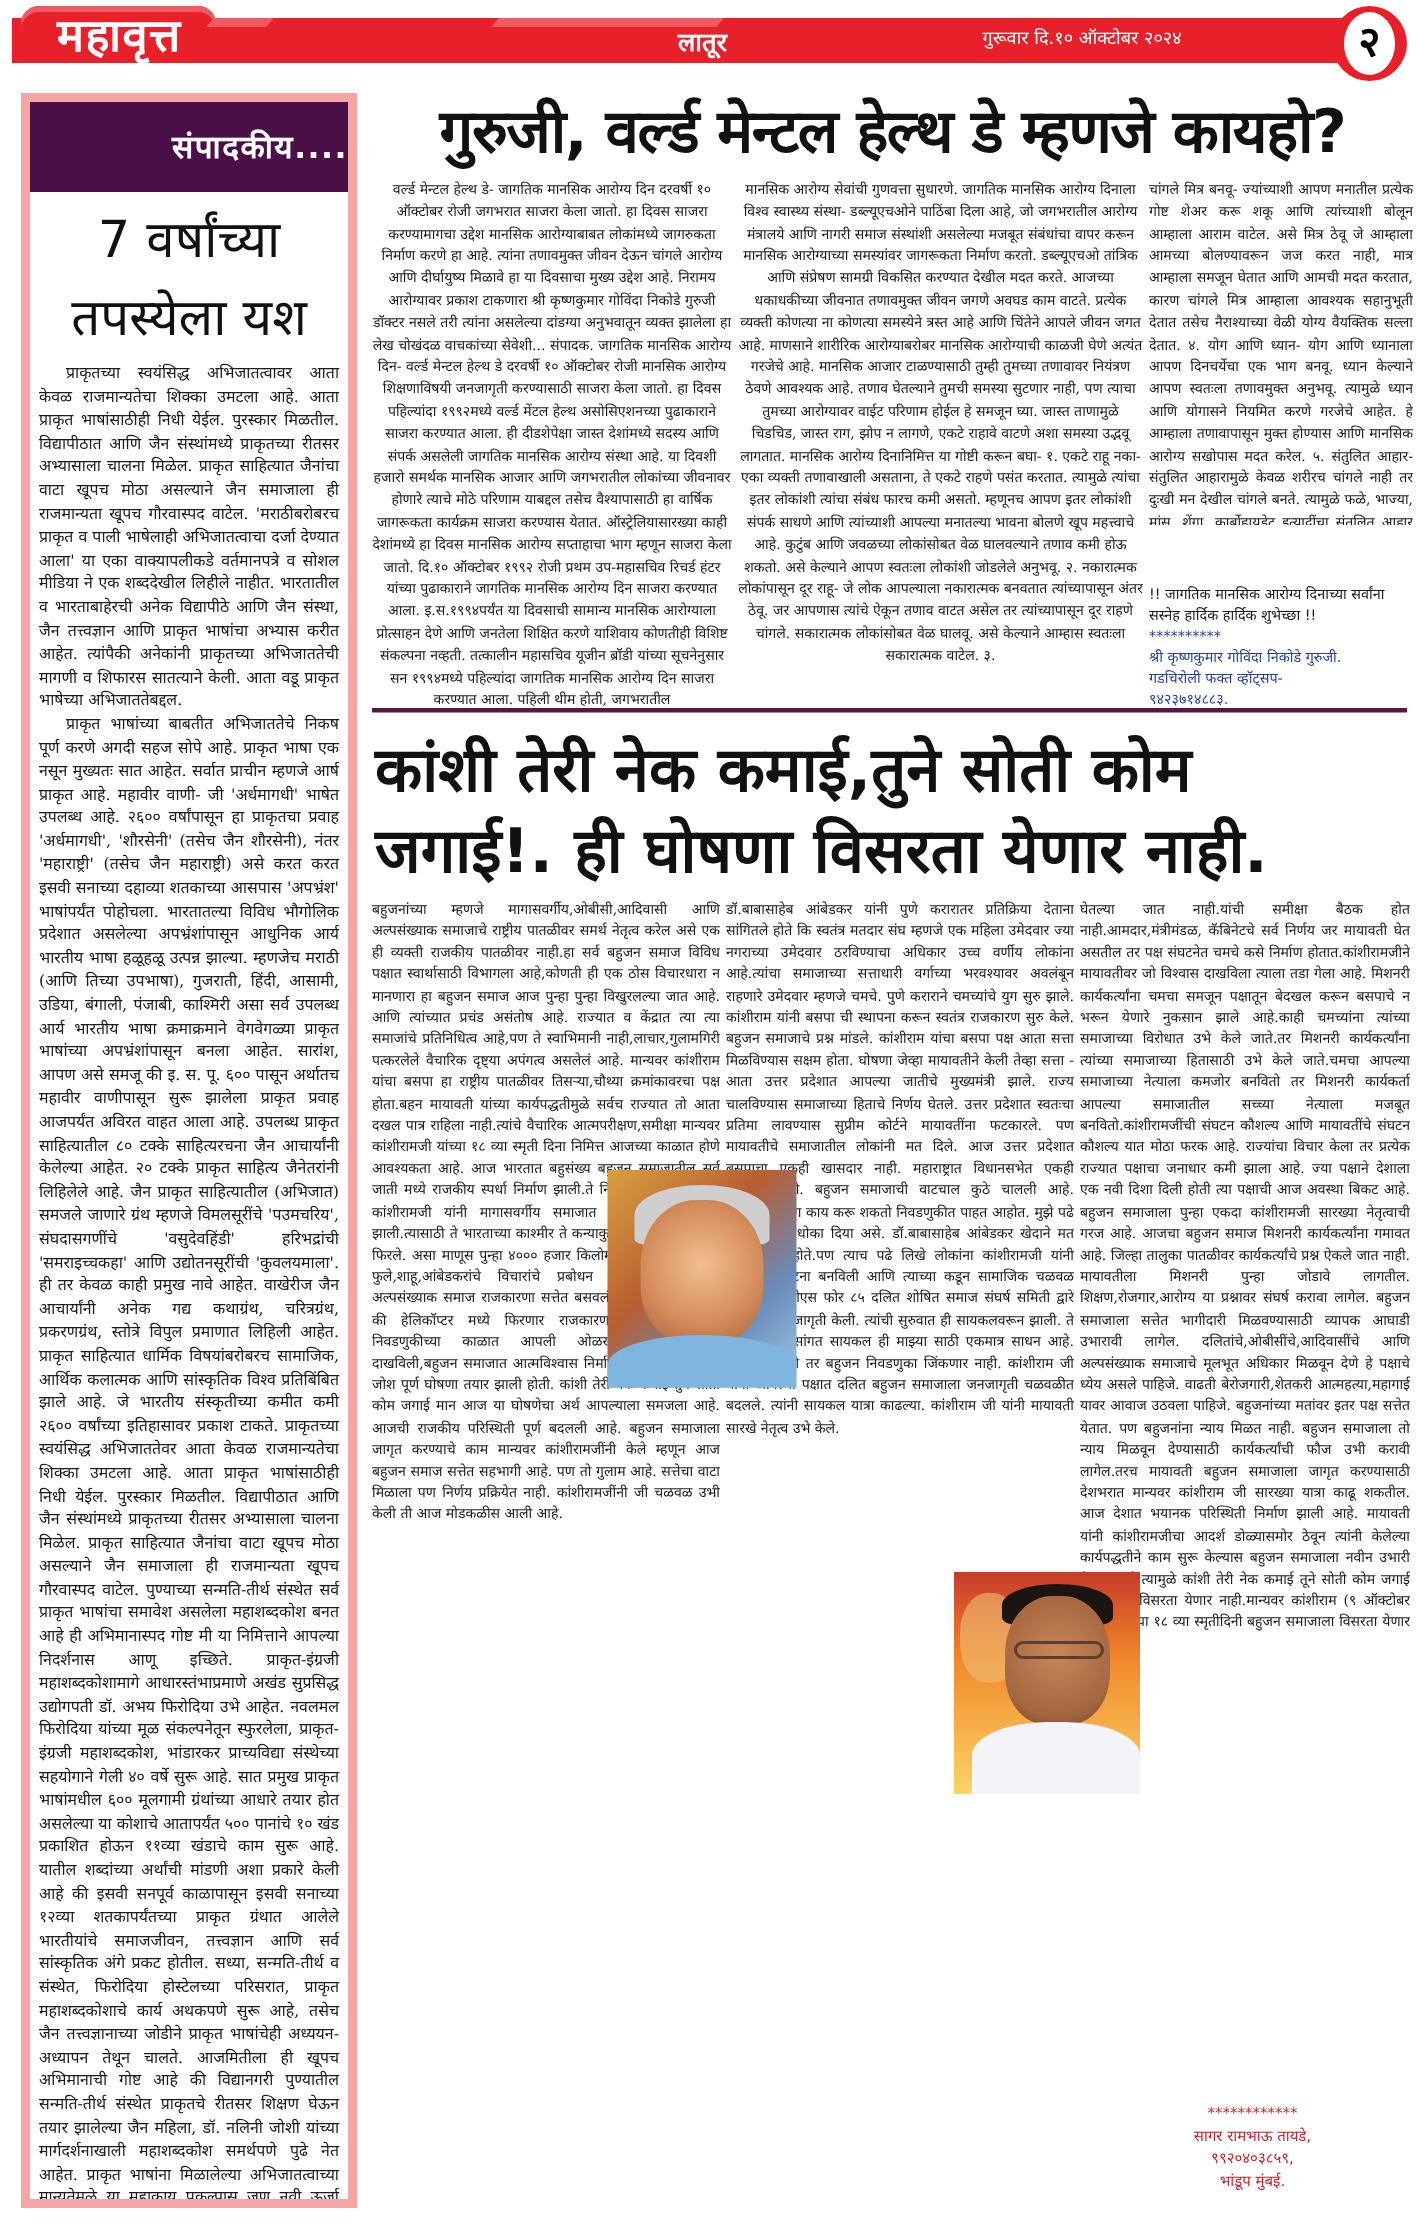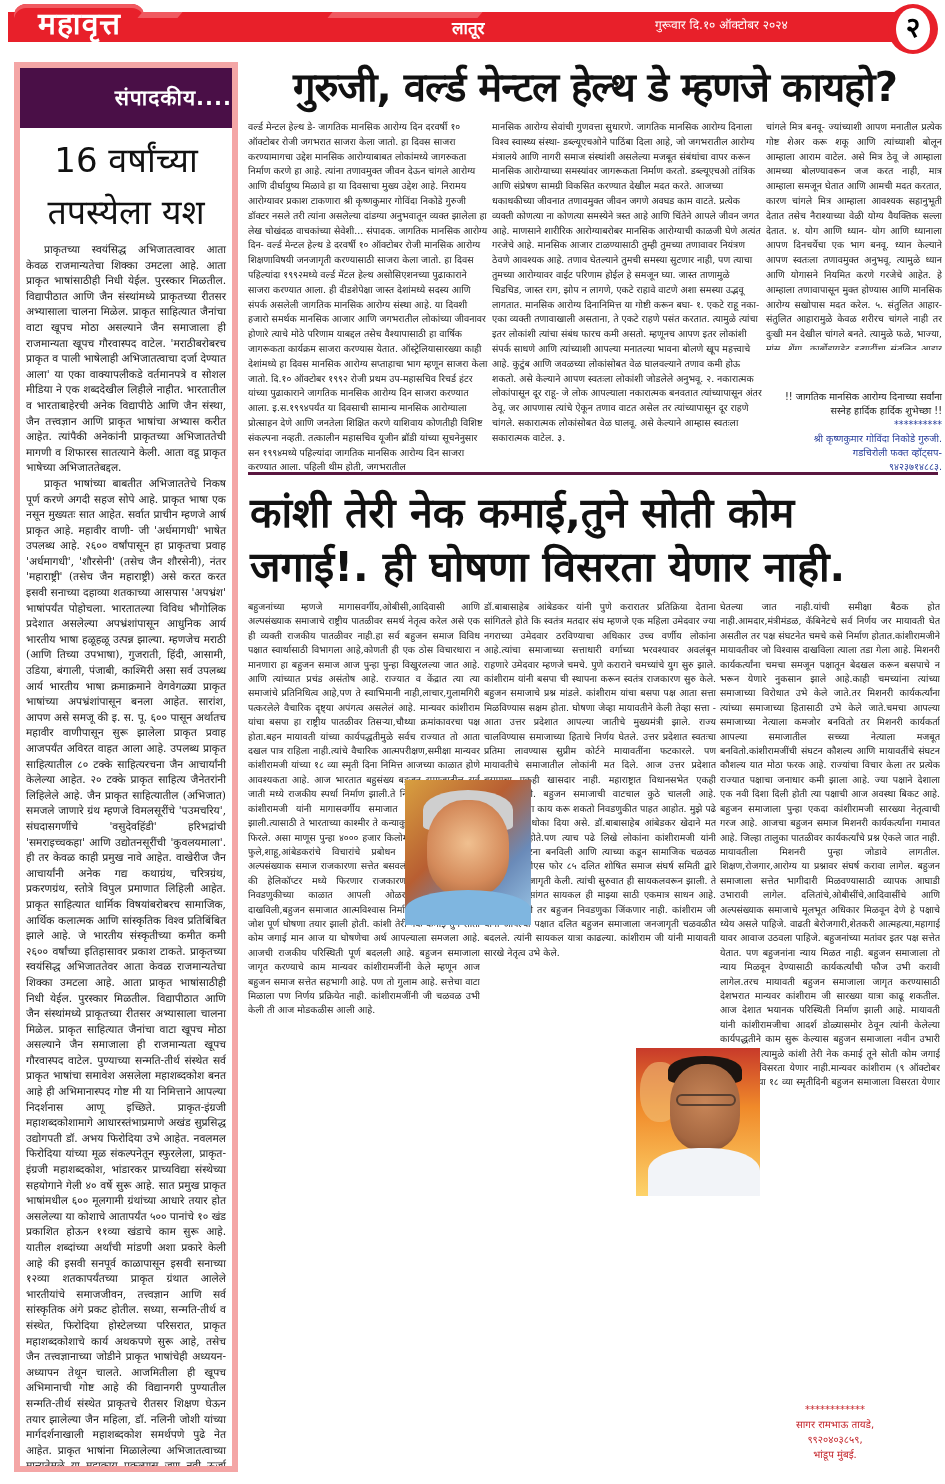--- a/index.html
+++ b/index.html
@@ -28,27 +28,27 @@
   .editorial-inner { background: #fff; width: 100%; height: 100%; position: relative; overflow: hidden; }
   .ed-label { background: #4a0f47; color: #fff; font-size: 21px; font-weight: bold; height: 60px; line-height: 60px;
               padding-left: 18px; letter-spacing: 1px; text-align: right; }
   .ed-headline { text-align: center; font-size: 34px; line-height: 52px; color: #111; padding-top: 6px; }
   .ed-body { font-size: 10.6px; line-height: 15.6px; text-align: justify; padding: 4px 6px 0 6px; color: #1a1a1a; font-family: "DejaVu Serif", serif; }
   .ed-body p { text-indent: 18px; }
 
   
   .a1-headline { position: absolute; left: 250px; top: 58px; width: 690px; text-align: center;
                  font-size: 40px; font-weight: bold; color: #111; letter-spacing: -1px; }
-  .a1-col { position: absolute; top: 120px; font-size: 9.4px; line-height: 14.8px; text-align: left; color: #1a1a1a;
+  .a1-col { position: absolute; top: 120px; font-size: 9.4px; line-height: 14.8px; text-align: center; color: #1a1a1a;
             font-family: "DejaVu Serif", serif; overflow: hidden; }
   .a1-col p { margin-bottom: 0; }
   .col1 { left: 248px; width: 240px; height: 352px; }
   .col2 { left: 492px; width: 270px; height: 352px; }
   .col3 { left: 766px; width: 176px; height: 230px; text-align: justify; }
-  .a1-sign { position: absolute; left: 766px; top: 390px; width: 176px; text-align: right; font-size: 9.6px; line-height: 14px; color: #2a3f9a; }
+  .a1-sign { position: absolute; left: 766px; top: 390px; width: 176px; text-align: left; font-size: 9.6px; line-height: 14px; color: #2a3f9a; }
   .a1-sign .wish { color: #1a1a1a; }
   .divider { position: absolute; left: 248px; top: 472px; width: 690px; height: 3px; background: #5a1740; }
 
   
   .a2-headline { position: absolute; left: 250px; top: 486px; width: 690px; text-align: left;
                  font-size: 41px; line-height: 54px; font-weight: bold; color: #111; }
   .a2-col { position: absolute; top: 600px; font-size: 9.4px; line-height: 14.4px; text-align: justify; color: #1a1a1a;
             font-family: "DejaVu Serif", serif; overflow: hidden; }
   .a2c1 { left: 248px; width: 232px; height: 870px; }
   .a2c2 { left: 484px; width: 232px; height: 870px; }
@@ -85,21 +85,21 @@
   <div class="mast-date">गुरूवार दि.१० ऑक्टोबर २०२४</div>
   <div class="page-circle">
     <div class="page-num">२</div>
   </div>
 </div>
 
 <div class="editorial">
   <div class="editorial-inner">
     <div class="ed-label">संपादकीय....</div>
     <div class="ed-headline">
-      <div>16 वर्षांच्या</div>
+      <div>7 वर्षांच्या</div>
       <div>तपस्येला यश</div>
     </div>
     <div class="ed-body">
       <p>प्राकृतच्या स्वयंसिद्ध अभिजातत्वावर आता केवळ राजमान्यतेचा शिक्का उमटला आहे. आता प्राकृत भाषांसाठीही निधी येईल. पुरस्कार मिळतील. विद्यापीठात आणि जैन संस्थांमध्ये प्राकृतच्या रीतसर अभ्यासाला चालना मिळेल. प्राकृत साहित्यात जैनांचा वाटा खूपच मोठा असल्याने जैन समाजाला ही राजमान्यता खूपच गौरवास्पद वाटेल. 'मराठीबरोबरच प्राकृत व पाली भाषेलाही अभिजातत्वाचा दर्जा देण्यात आला' या एका वाक्यापलीकडे वर्तमानपत्रे व सोशल मीडिया ने एक शब्ददेखील लिहीले नाहीत. भारतातील व भारताबाहेरची अनेक विद्यापीठे आणि जैन संस्था, जैन तत्त्वज्ञान आणि प्राकृत भाषांचा अभ्यास करीत आहेत. त्यांपैकी अनेकांनी प्राकृतच्या अभिजाततेची मागणी व शिफारस सातत्याने केली. आता वडू प्राकृत भाषेच्या अभिजाततेबद्दल.</p>
       <p>प्राकृत भाषांच्या बाबतीत अभिजाततेचे निकष पूर्ण करणे अगदी सहज सोपे आहे. प्राकृत भाषा एक नसून मुख्यतः सात आहेत. सर्वात प्राचीन म्हणजे आर्ष प्राकृत आहे. महावीर वाणी- जी 'अर्धमागधी' भाषेत उपलब्ध आहे. २६०० वर्षांपासून हा प्राकृतचा प्रवाह 'अर्धमागधी', 'शौरसेनी' (तसेच जैन शौरसेनी), नंतर 'महाराष्ट्री' (तसेच जैन महाराष्ट्री) असे करत करत इसवी सनाच्या दहाव्या शतकाच्या आसपास 'अपभ्रंश' भाषांपर्यंत पोहोचला. भारतातल्या विविध भौगोलिक प्रदेशात असलेल्या अपभ्रंशांपासून आधुनिक आर्य भारतीय भाषा हळूहळू उत्पन्न झाल्या. म्हणजेच मराठी (आणि तिच्या उपभाषा), गुजराती, हिंदी, आसामी, उडिया, बंगाली, पंजाबी, काश्मिरी असा सर्व उपलब्ध आर्य भारतीय भाषा क्रमाक्रमाने वेगवेगळ्या प्राकृत भाषांच्या अपभ्रंशांपासून बनला आहेत. सारांश, आपण असे समजू की इ. स. पू. ६०० पासून अर्थातच महावीर वाणीपासून सुरू झालेला प्राकृत प्रवाह आजपर्यंत अविरत वाहत आला आहे. उपलब्ध प्राकृत साहित्यातील ८० टक्के साहित्यरचना जैन आचार्यांनी केलेल्या आहेत. २० टक्के प्राकृत साहित्य जैनेतरांनी लिहिलेले आहे. जैन प्राकृत साहित्यातील (अभिजात) समजले जाणारे ग्रंथ म्हणजे विमलसूरींचे 'पउमचरिय', संघदासगणींचे 'वसुदेवहिंडी' हरिभद्रांची 'समराइच्चकहा' आणि उद्योतनसूरींची 'कुवलयमाला'. ही तर केवळ काही प्रमुख नावे आहेत. वाखेरीज जैन आचार्यांनी अनेक गद्य कथाग्रंथ, चरित्रग्रंथ, प्रकरणग्रंथ, स्तोत्रे विपुल प्रमाणात लिहिली आहेत. प्राकृत साहित्यात धार्मिक विषयांबरोबरच सामाजिक, आर्थिक कलात्मक आणि सांस्कृतिक विश्व प्रतिबिंबित झाले आहे. जे भारतीय संस्कृतीच्या कमीत कमी २६०० वर्षांच्या इतिहासावर प्रकाश टाकते. प्राकृतच्या स्वयंसिद्ध अभिजाततेवर आता केवळ राजमान्यतेचा शिक्का उमटला आहे. आता प्राकृत भाषांसाठीही निधी येईल. पुरस्कार मिळतील. विद्यापीठात आणि जैन संस्थांमध्ये प्राकृतच्या रीतसर अभ्यासाला चालना मिळेल. प्राकृत साहित्यात जैनांचा वाटा खूपच मोठा असल्याने जैन समाजाला ही राजमान्यता खूपच गौरवास्पद वाटेल. पुण्याच्या सन्मति-तीर्थ संस्थेत सर्व प्राकृत भाषांचा समावेश असलेला महाशब्दकोश बनत आहे ही अभिमानास्पद गोष्ट मी या निमित्ताने आपल्या निदर्शनास आणू इच्छिते. प्राकृत-इंग्रजी महाशब्दकोशामागे आधारस्तंभाप्रमाणे अखंड सुप्रसिद्ध उद्योगपती डॉ. अभय फिरोदिया उभे आहेत. नवलमल फिरोदिया यांच्या मूळ संकल्पनेतून स्फुरलेला, प्राकृत-इंग्रजी महाशब्दकोश, भांडारकर प्राच्यविद्या संस्थेच्या सहयोगाने गेली ४० वर्षे सुरू आहे. सात प्रमुख प्राकृत भाषांमधील ६०० मूलगामी ग्रंथांच्या आधारे तयार होत असलेल्या या कोशाचे आतापर्यंत ५०० पानांचे १० खंड प्रकाशित होऊन ११व्या खंडाचे काम सुरू आहे. यातील शब्दांच्या अर्थांची मांडणी अशा प्रकारे केली आहे की इसवी सनपूर्व काळापासून इसवी सनाच्या १२व्या शतकापर्यंतच्या प्राकृत ग्रंथात आलेले भारतीयांचे समाजजीवन, तत्त्वज्ञान आणि सर्व सांस्कृतिक अंगे प्रकट होतील. सध्या, सन्मति-तीर्थ व संस्थेत, फिरोदिया होस्टेलच्या परिसरात, प्राकृत महाशब्दकोशाचे कार्य अथकपणे सुरू आहे, तसेच जैन तत्त्वज्ञानाच्या जोडीने प्राकृत भाषांचेही अध्ययन-अध्यापन तेथून चालते. आजमितीला ही खूपच अभिमानाची गोष्ट आहे की विद्यानगरी पुण्यातील सन्मति-तीर्थ संस्थेत प्राकृतचे रीतसर शिक्षण घेऊन तयार झालेल्या जैन महिला, डॉ. नलिनी जोशी यांच्या मार्गदर्शनाखाली महाशब्दकोश समर्थपणे पुढे नेत आहेत. प्राकृत भाषांना मिळालेल्या अभिजातत्वाच्या मान्यतेमुळे या महाकाय प्रकल्पास जणू नवी ऊर्जा प्राप्त झाली आहे.</p>
     </div>
   </div>
 </div>
 
 <div class="a1-headline">गुरुजी, वर्ल्ड मेन्टल हेल्थ डे म्हणजे कायहो?</div>

